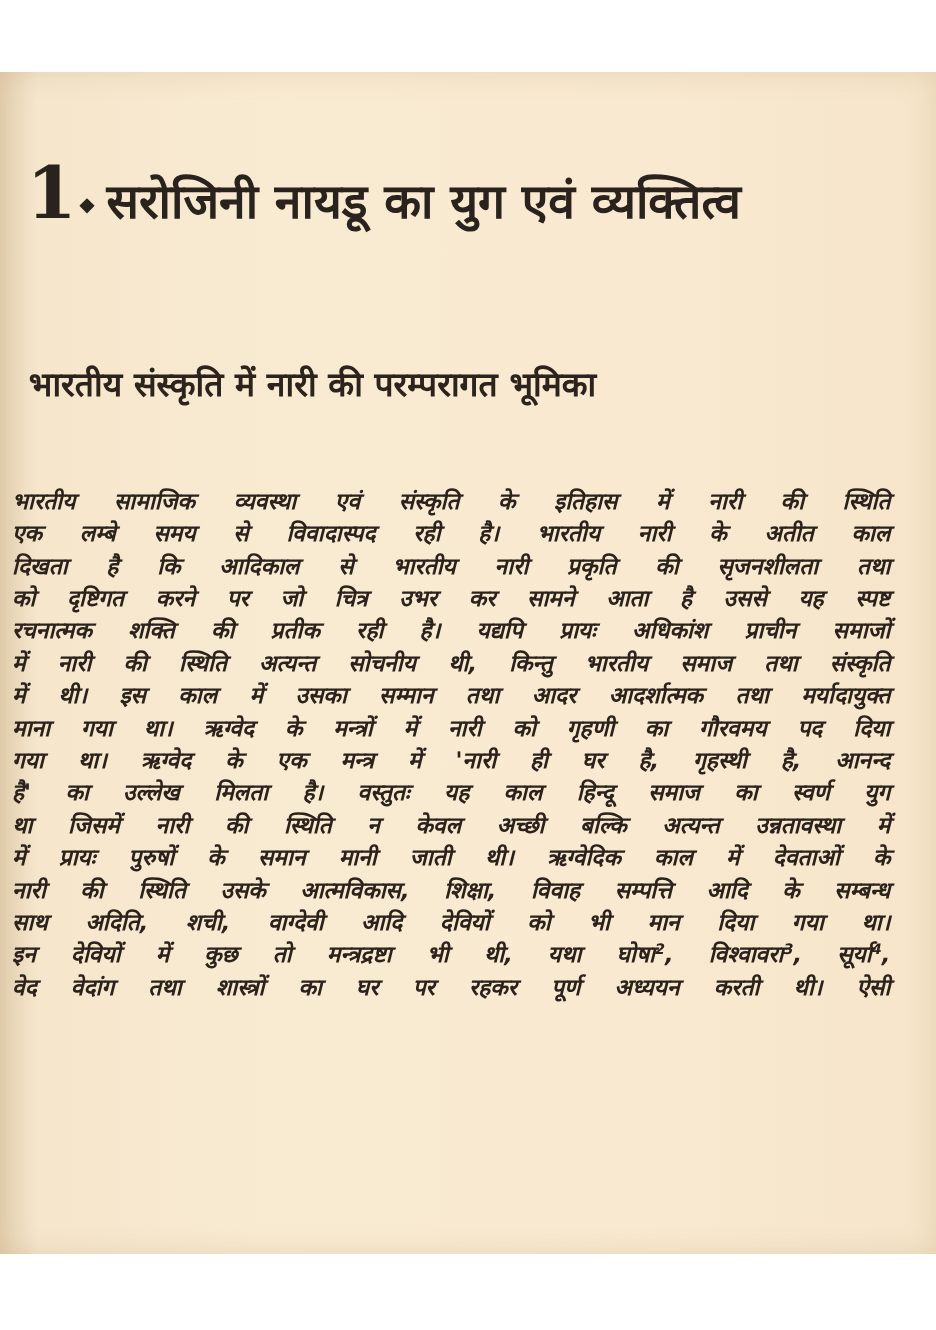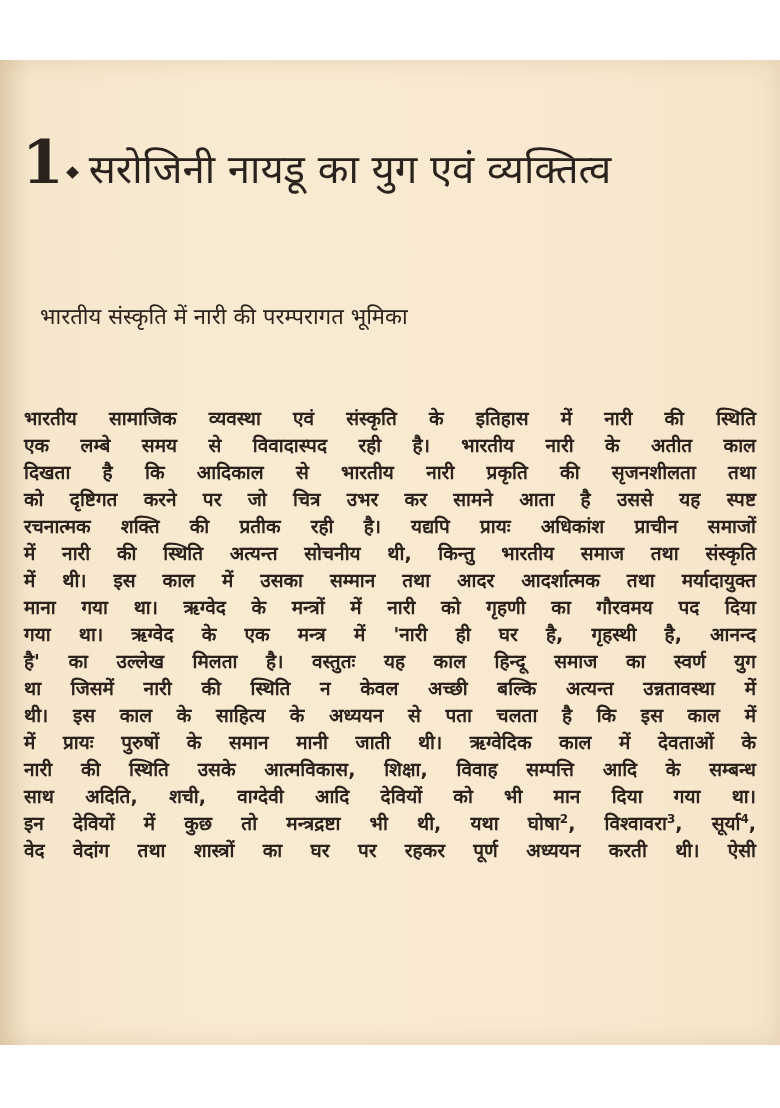--- a/index.html
+++ b/index.html
@@ -17,27 +17,27 @@
     color: #2a221c;
   }
   .chapter-num {
     font-family: "DejaVu Serif", serif; font-size: 60px; font-weight: bold; line-height: 1;
     letter-spacing: -2px;
   }
   .chapter-bullet {
     display: inline-block; width: 9px; height: 9px; background: #2a221c; transform: rotate(45deg);
     margin: 0 12px 0 6px; position: relative; top: -6px;
   }
-  .chapter-text { font-size: 40px; font-weight: normal; line-height: 1; }
+  .chapter-text { font-size: 40px; font-weight: bold; line-height: 1; }
   .section-heading {
-    position: absolute; left: 40px; top: 240px; font-size: 22px; font-weight: normal; color: #2c231c;
+    position: absolute; left: 24px; top: 240px; font-size: 28px; font-weight: bold; color: #2c231c;
   }
   .body-text {
-    position: absolute; left: 24px; top: 345px; width: 732px; color: #2b221c;
-    font-size: 19px; font-weight: bold;
+    position: absolute; left: 10px; top: 345px; width: 732px; color: #2b221c;
+    font-size: 19px; font-weight: bold; font-style: italic;
   }
   .line {
     height: 27px; line-height: 27px; white-space: nowrap; text-align: justify; text-align-last: justify;
     overflow: visible;
   }
   sup.fn { font-size: 12px; font-weight: bold; vertical-align: super; line-height: 0; }
 </style>
 </head>
 <body>
 
@@ -56,21 +56,20 @@
     <div class="line">एक लम्बे समय से विवादास्पद रही है। भारतीय नारी के अतीत काल</div>
     <div class="line">दिखता है कि आदिकाल से भारतीय नारी प्रकृति की सृजनशीलता तथा</div>
     <div class="line">को दृष्टिगत करने पर जो चित्र उभर कर सामने आता है उससे यह स्पष्ट</div>
     <div class="line">रचनात्मक शक्ति की प्रतीक रही है। यद्यपि प्रायः अधिकांश प्राचीन समाजों</div>
     <div class="line">में नारी की स्थिति अत्यन्त सोचनीय थी, किन्तु भारतीय समाज तथा संस्कृति</div>
     <div class="line">में थी। इस काल में उसका सम्मान तथा आदर आदर्शात्मक तथा मर्यादायुक्त</div>
     <div class="line">माना गया था। ऋग्वेद के मन्त्रों में नारी को गृहणी का गौरवमय पद दिया</div>
     <div class="line">गया था। ऋग्वेद के एक मन्त्र में 'नारी ही घर है, गृहस्थी है, आनन्द</div>
     <div class="line">है' का उल्लेख मिलता है। वस्तुतः यह काल हिन्दू समाज का स्वर्ण युग</div>
     <div class="line">था जिसमें नारी की स्थिति न केवल अच्छी बल्कि अत्यन्त उन्नतावस्था में</div>
-    <div class="line">थी। इस काल के साहित्य के अध्ययन से पता चलता है कि इस काल में</div>
     <div class="line">में प्रायः पुरुषों के समान मानी जाती थी। ऋग्वेदिक काल में देवताओं के</div>
     <div class="line">नारी की स्थिति उसके आत्मविकास, शिक्षा, विवाह सम्पत्ति आदि के सम्बन्ध</div>
     <div class="line">साथ अदिति, शची, वाग्देवी आदि देवियों को भी मान दिया गया था।</div>
     <div class="line">
       <span>इन देवियों में कुछ तो मन्त्रद्रष्टा भी थी, यथा घोषा</span><sup class="fn">2</sup><span>, विश्वावरा</span><sup class="fn">3</sup><span>, सूर्या</span><sup class="fn">4</sup><span>,</span>
     </div>
     <div class="line">वेद वेदांग तथा शास्त्रों का घर पर रहकर पूर्ण अध्ययन करती थी। ऐसी</div>
   </div>
 
 </div>

